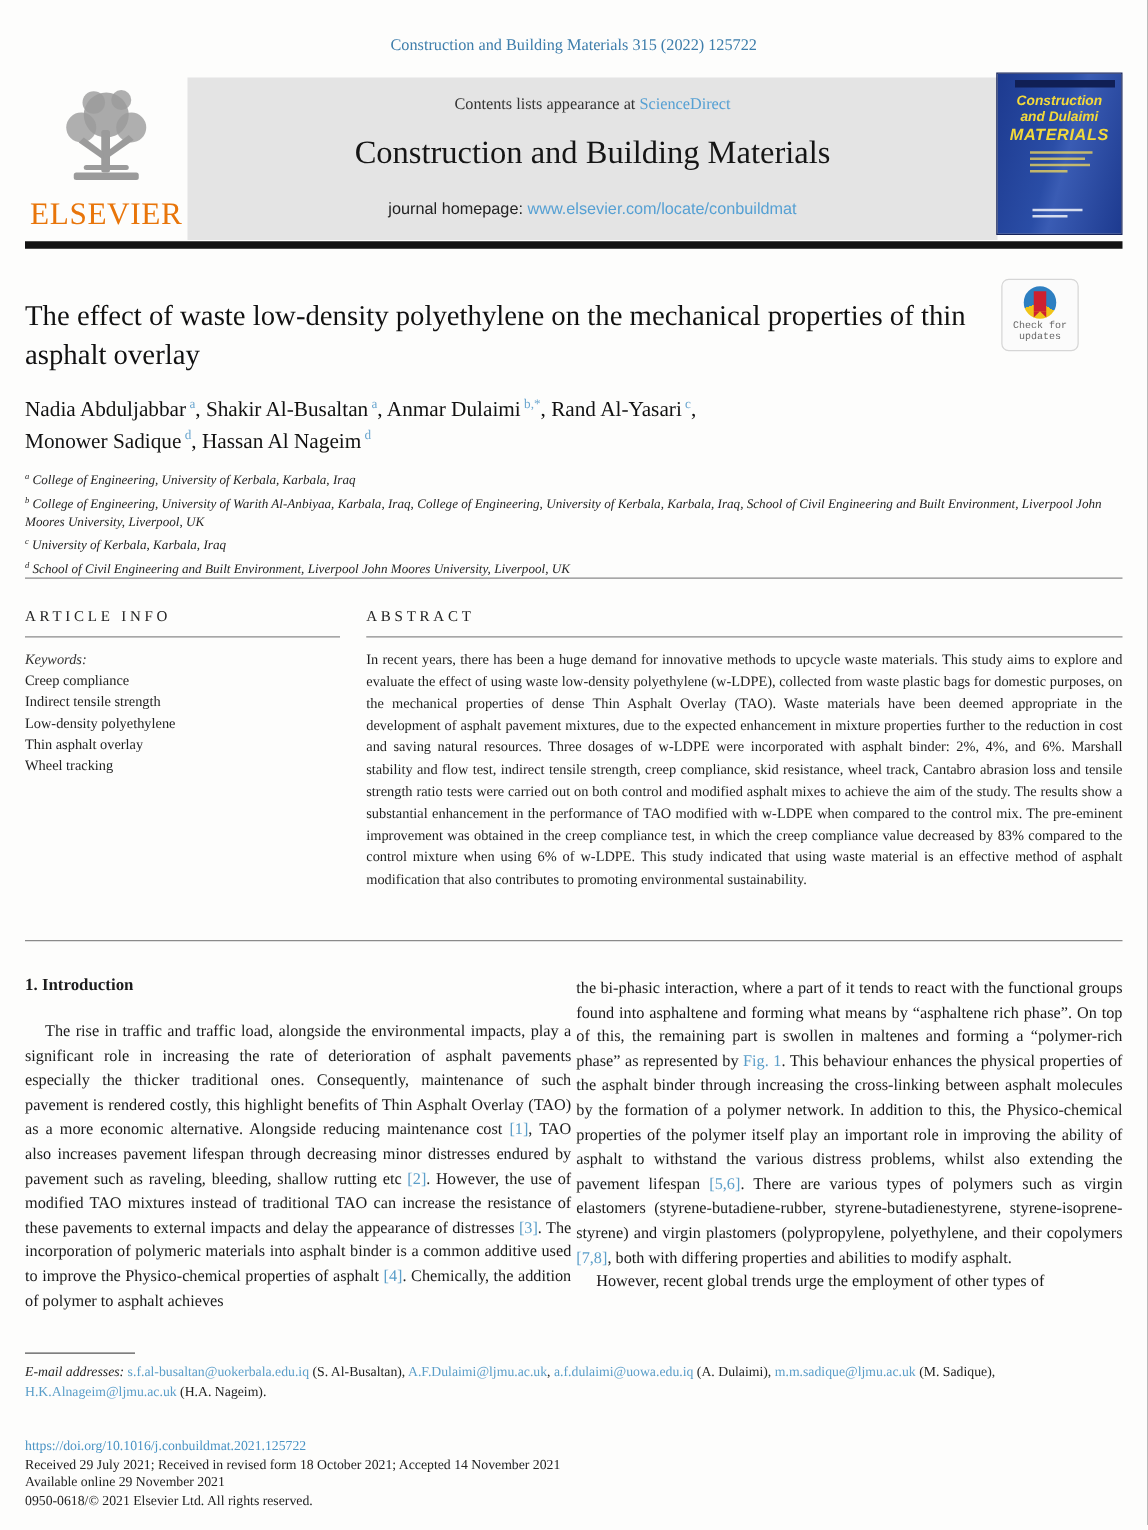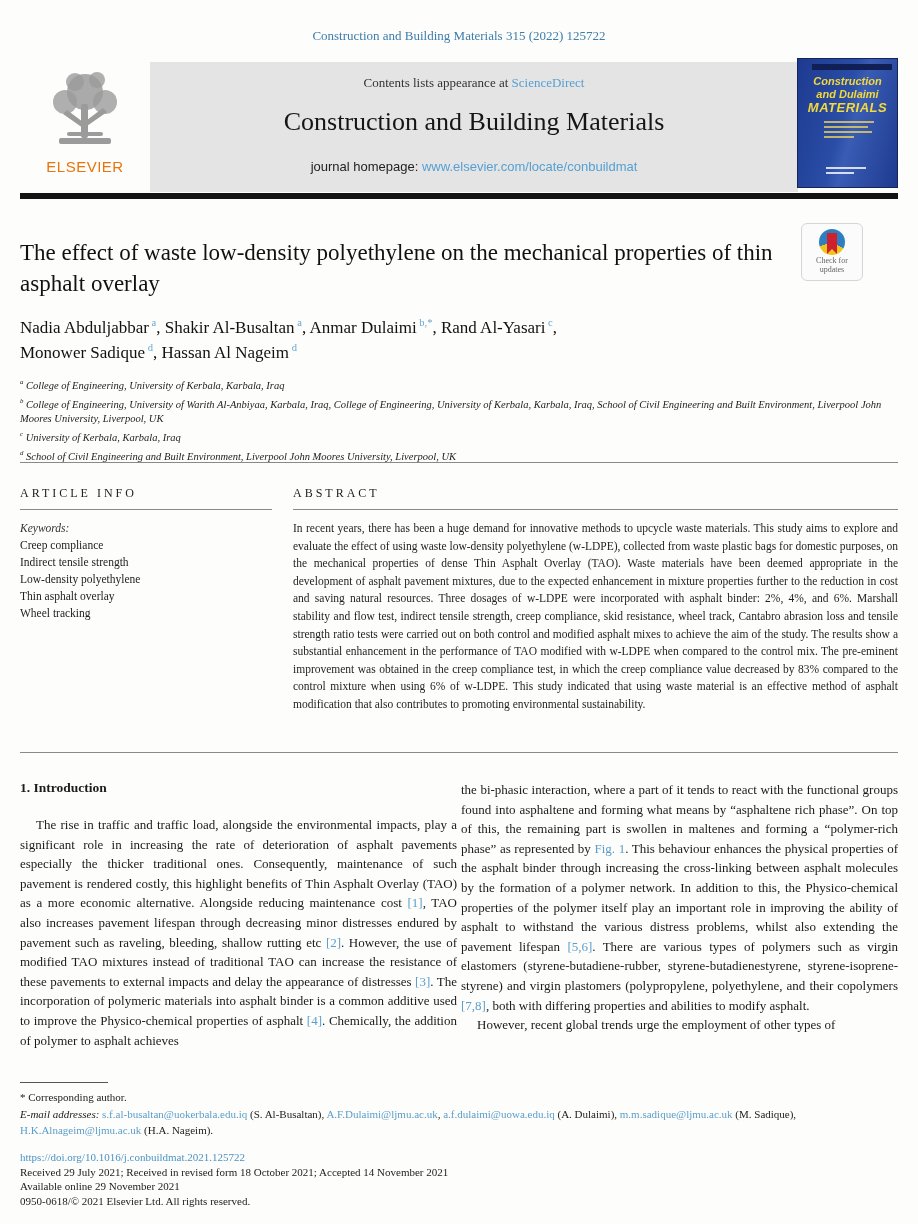--- a/index.html
+++ b/index.html
@@ -22,21 +22,21 @@
   .citation {
     position: absolute; top: 28px; left: 0; width: 100%;
     text-align: center; font-size: 13px; color: #3d7dab;
   }
 
   
   .header-row { position: absolute; top: 62px; left: 20px; width: 878px; height: 130px; }
   .logo-col { position: absolute; left: 2px; top: 2px; width: 126px; height: 126px; text-align: center; }
   .tree-art { display: block; margin: 0 auto; }
   .elsevier-word {
-    font-family: Liberation Sans, sans-serif; font-size: 15px; color: #e8750a;
+    font-family: Liberation Serif, serif; font-size: 25px; color: #e8750a;
     letter-spacing: 0.5px; margin-top: -2px;
   }
   .header-box {
     position: absolute; left: 130px; top: 0; width: 648px; height: 130px;
     background: #e4e4e4; text-align: center;
   }
   .contents-line { margin-top: 13px; font-size: 13px; color: #333; }
   .journal-title { margin-top: 16px; font-size: 26px; color: #151515; }
   .homepage-line { margin-top: 22px; font-size: 13px; font-family: "Liberation Sans", sans-serif; color: #222; }
   .lightlink { color: #56a0d3; }
@@ -68,21 +68,21 @@
   .check-circle { margin: 5px auto 1px; width: 26px; height: 26px; border-radius: 50%;
     background: conic-gradient(#2e7fc1 0 120deg, #f0c419 120deg 250deg, #2e7fc1 250deg 360deg);
     position: relative; }
   .check-ribbon { position: absolute; left: 8px; top: 4px; width: 10px; height: 16px; background: #cf2030; }
   .check-ribbon:after { content: ""; position: absolute; bottom: -5px; left: 0;
     border-left: 5px solid transparent; border-right: 5px solid transparent;
     border-top: 5px solid #cf2030; border-left-color: #cf2030; border-right-color: #cf2030;
     border-left-width: 5px; border-right-width: 5px;
     border-bottom: 5px solid transparent; border-top: 0;
     border-left: 5px solid #cf2030; border-right: 5px solid #cf2030; }
-  .check-label { font-size: 8px; line-height: 9px; color: #666; font-family: Liberation Serif, serif; }
+  .check-label { font-size: 8px; line-height: 9px; color: #666; font-family: Liberation Mono, monospace; }
 
   
   .title {
     position: absolute; top: 237px; left: 20px; width: 775px;
     font-size: 23px; line-height: 31px; color: #111;
   }
   .authors {
     position: absolute; top: 315px; left: 20px; width: 700px;
     font-size: 17px; line-height: 25px; color: #111;
   }
@@ -228,21 +228,20 @@
     <p class="indent"><span class="seg seg-plain">The rise in traffic and traffic load, alongside the environmental impacts, play a significant role in increasing the rate of deterioration of asphalt pavements especially the thicker traditional ones. Consequently, maintenance of such pavement is rendered costly, this highlight benefits of Thin Asphalt Overlay (TAO) as a more economic alternative. Alongside reducing maintenance cost </span><span class="seg seg-link">[1]</span><span class="seg seg-plain">, TAO also increases pavement lifespan through decreasing minor distresses endured by pavement such as raveling, bleeding, shallow rutting etc </span><span class="seg seg-link">[2]</span><span class="seg seg-plain">. However, the use of modified TAO mixtures instead of traditional TAO can increase the resistance of these pavements to external impacts and delay the appearance of distresses </span><span class="seg seg-link">[3]</span><span class="seg seg-plain">. The incorporation of polymeric materials into asphalt binder is a common additive used to improve the Physico-chemical properties of asphalt </span><span class="seg seg-link">[4]</span><span class="seg seg-plain">. Chemically, the addition of polymer to asphalt achieves</span></p>
   </div>
 
   <div class="body-col col-right">
     <p><span class="seg seg-plain">the bi-phasic interaction, where a part of it tends to react with the functional groups found into asphaltene and forming what means by “asphaltene rich phase”. On top of this, the remaining part is swollen in maltenes and forming a “polymer-rich phase” as represented by </span><span class="seg seg-link">Fig. 1</span><span class="seg seg-plain">. This behaviour enhances the physical properties of the asphalt binder through increasing the cross-linking between asphalt molecules by the formation of a polymer network. In addition to this, the Physico-chemical properties of the polymer itself play an important role in improving the ability of asphalt to withstand the various distress problems, whilst also extending the pavement lifespan </span><span class="seg seg-link">[5,6]</span><span class="seg seg-plain">. There are various types of polymers such as virgin elastomers (styrene-butadiene-rubber, styrene-butadienestyrene, styrene-isoprene-styrene) and virgin plastomers (polypropylene, polyethylene, and their copolymers </span><span class="seg seg-link">[7,8]</span><span class="seg seg-plain">, both with differing properties and abilities to modify asphalt.</span></p>
     <p class="indent">However, recent global trends urge the employment of other types of</p>
   </div>
 
   <div class="footnote-rule"></div>
   <div class="footnote">
-    <span class="corr">* Corresponding author.</span>
     <span class="emails"><span class="seg seg-italic">E-mail addresses: </span><span class="seg seg-link">s.f.al-busaltan@uokerbala.edu.iq</span><span class="seg seg-plain"> (S. Al-Busaltan), </span><span class="seg seg-link">A.F.Dulaimi@ljmu.ac.uk</span><span class="seg seg-plain">, </span><span class="seg seg-link">a.f.dulaimi@uowa.edu.iq</span><span class="seg seg-plain"> (A. Dulaimi), </span><span class="seg seg-link">m.m.sadique@ljmu.ac.uk</span><span class="seg seg-plain"> (M. Sadique), </span><span class="seg seg-link">H.K.Alnageim@ljmu.ac.uk</span><span class="seg seg-plain"> (H.A. Nageim).</span></span>
   </div>
 
   <div class="doi-block">
     <div class="doi-link">https://doi.org/10.1016/j.conbuildmat.2021.125722</div>
     <div>Received 29 July 2021; Received in revised form 18 October 2021; Accepted 14 November 2021</div>
     <div>Available online 29 November 2021</div>
     <div>0950-0618/© 2021 Elsevier Ltd. All rights reserved.</div>
   </div>
 

